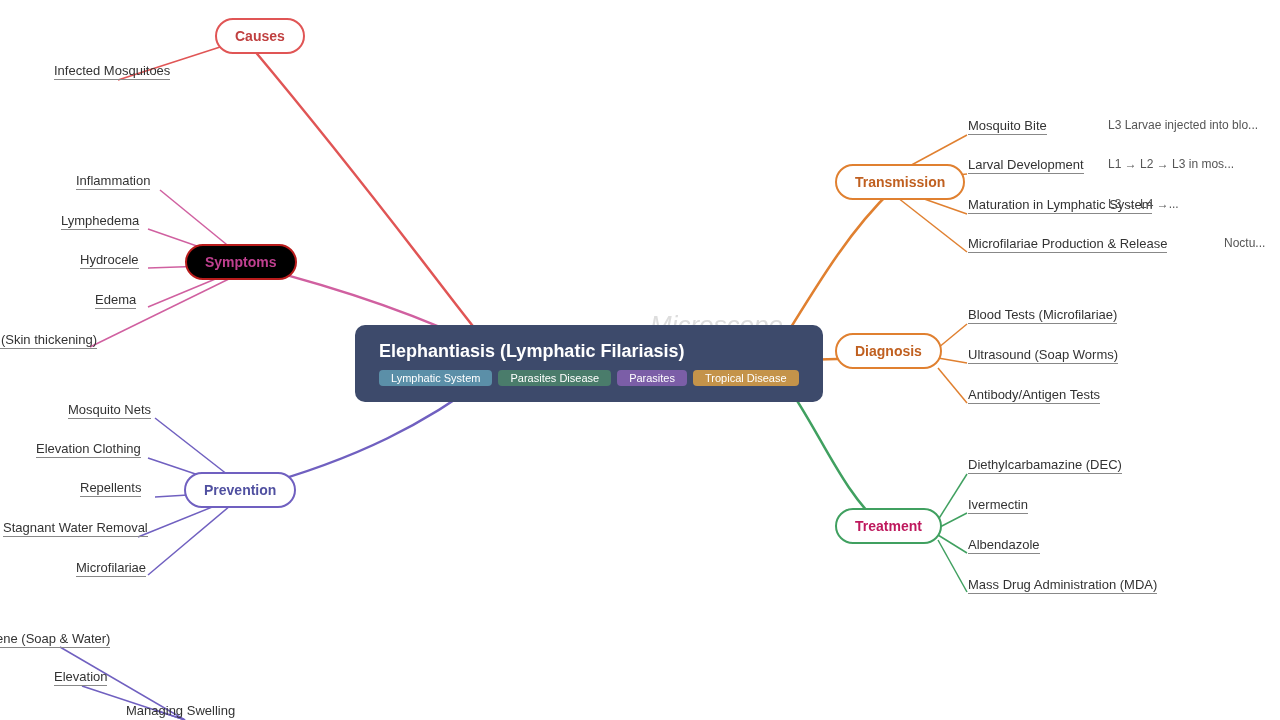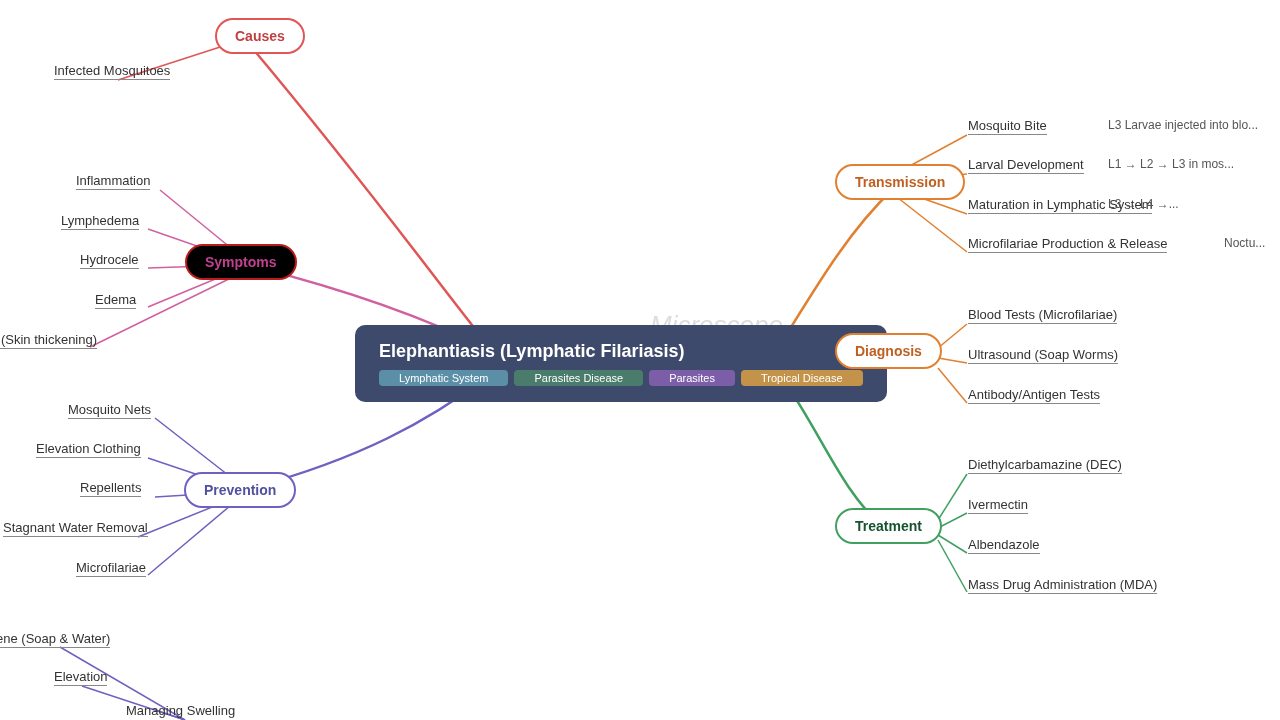--- a/index.html
+++ b/index.html
@@ -50,38 +50,38 @@
       margin-bottom: 8px;
     }
 
     .center-node .tags {
       display: flex;
       gap: 6px;
       flex-wrap: wrap;
     }
 
     .tag {
-      padding: 2px 20px;
+      padding: 2px 12px;
       border-radius: 4px;
       font-size: 11px;
       font-weight: 500;
     }
 
     .tag-lymphatic { background: #5b8fa8; color: #fff; }
     .tag-infectious { background: #4a7c6b; color: #fff; }
     .tag-parasites { background: #7b5ea7; color: #fff; }
     .tag-tropical { background: #c4934a; color: #fff; }
 
     
     .branch-causes { border: 2px solid #e05555; color: #c04040; background: #fff; }
     .branch-symptoms { border: 2px solid #b91c1c; color: #c04090; background: #000000; }
     .branch-prevention { border: 2px solid #7060c0; color: #5050a0; background: #fff; }
     .branch-transmission { border: 2px solid #e08030; color: #c06020; background: #fff; }
     .branch-diagnosis { border: 2px solid #e08030; color: #c06020; background: #fff; }
-    .branch-treatment { border: 2px solid #40a060; color: #14532d; background: #fff; }
+    .branch-treatment { border: 2px solid #40a060; color: #be185d; background: #fff; }
 
     
     .leaf-text {
       position: absolute;
       font-size: 13px;
       color: #333;
       white-space: nowrap;
       z-index: 2;
     }
 

